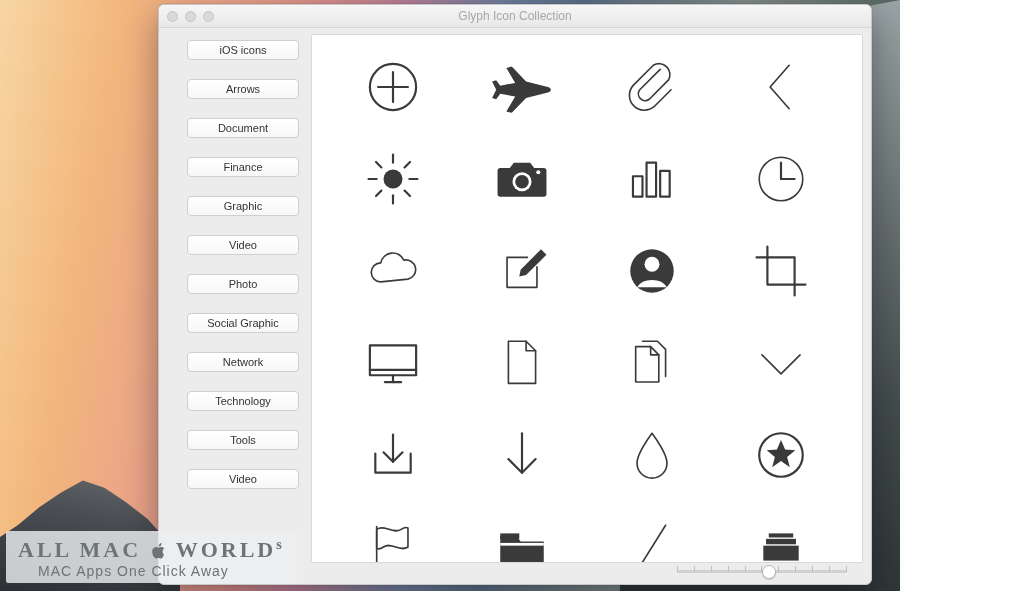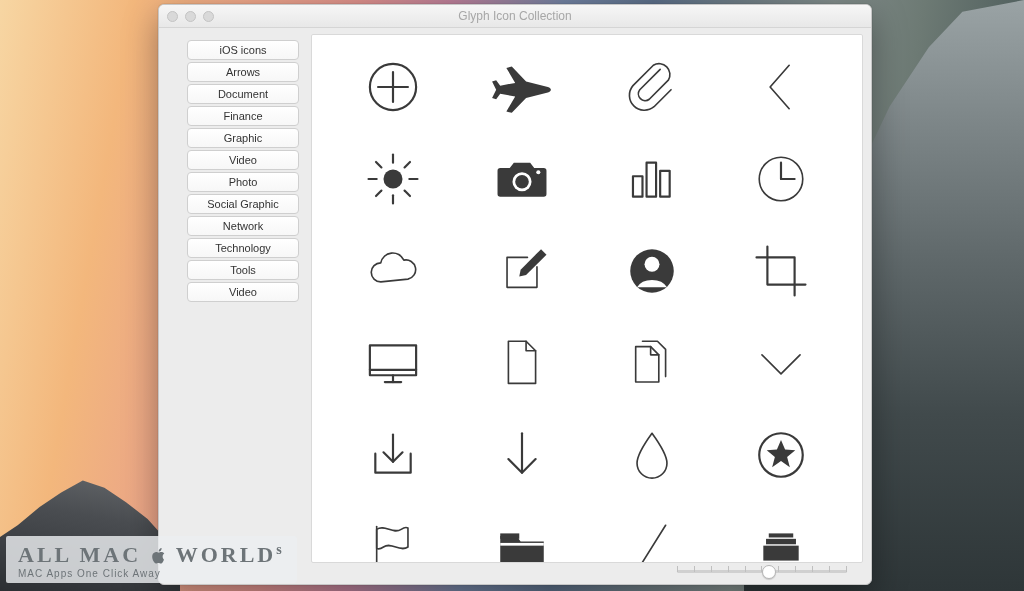--- a/index.html
+++ b/index.html
@@ -9,21 +9,21 @@
     height: 591px;
     overflow: hidden;
     font-family: -apple-system, "Helvetica Neue", Helvetica, Arial, sans-serif;
     font-size: 12px;
     color: #333;
   }
 
   
   .desktop {
     position: relative;
-    width: 1024px;
+    width: 900px;
     height: 591px;
     background:
       linear-gradient(100deg,
         #f7d6a3 0%, #f3b77c 12%, #eaa488 22%, #d98e8a 32%,
         #b97d96 40%, #6f7f9e 50%, #5a6d86 58%, #6d7b82 66%,
         #7f8a88 74%, #6d7a74 82%, #4e5d5c 92%, #3c4a4c 100%);
   }
   .mountain-left {
     position: absolute;
     left: 0; bottom: 0;
@@ -46,21 +46,21 @@
     position: absolute;
     left: 6px;
     bottom: 8px;
     background: rgba(235,238,240,0.82);
     padding: 6px 12px 4px 12px;
     border-radius: 2px;
     color: #6d7478;
     font-family: Georgia, "Times New Roman", serif;
   }
   .watermark .line1 { font-size: 22px; letter-spacing: 3px; font-weight: 700; }
-  .watermark .line2 { font-size: 10px; letter-spacing: 1px; font-family: -apple-system, Helvetica, Arial, sans-serif; color:#6d7478; }
+  .watermark .line2 { font-size: 14px; letter-spacing: 1px; font-family: -apple-system, Helvetica, Arial, sans-serif; color:#6d7478;margin-left:20px; }
   .watermark .apple {
     display:inline-block; vertical-align:-2px; margin:0 2px 0 2px;
     width:14px; height:16px; position:relative;
   }
   .watermark .apple svg { width:14px; height:16px; display:block; }
 
   
   .window {
     position: absolute;
     left: 158px;
@@ -104,21 +104,21 @@
     display: flex;
     height: calc(100% - 22px);
   }
 
   .sidebar {
     width: 152px;
     padding: 12px 12px 12px 28px;
     box-sizing: border-box;
     display: flex;
     flex-direction: column;
-    gap: 2px;
+    gap: 19px;
   }
   .cat-btn {
     height: 18px;
     background: linear-gradient(#ffffff, #f7f7f7);
     border: 1px solid #cfcfcf;
     border-radius: 4px;
     font-size: 11px;
     color: #333;
     text-align: center;
     line-height: 18px;

